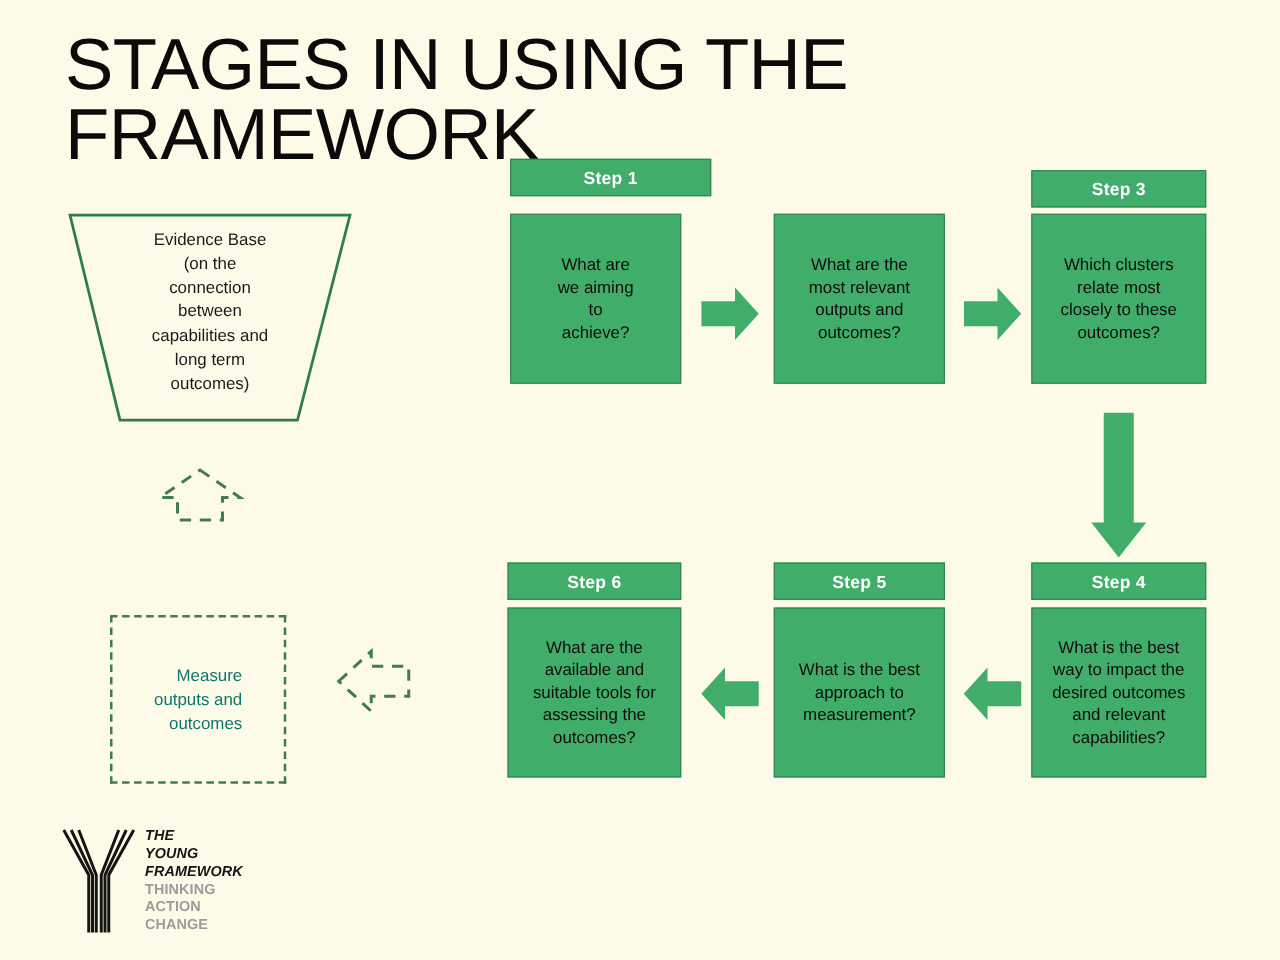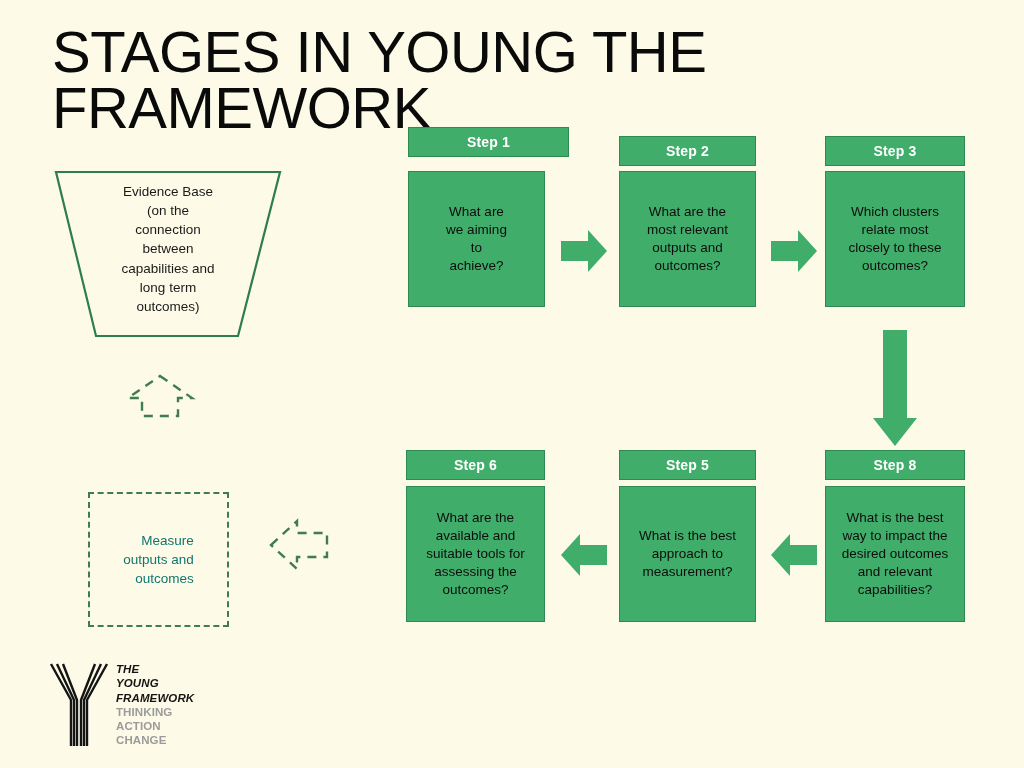--- a/index.html
+++ b/index.html
@@ -82,21 +82,21 @@
     letter-spacing:0.1px;
   }
   .logo-dark{color:#141414;font-style:italic;}
   .logo-grey{color:#9b9b9b;}
 </style>
 </head>
 <body>
 
 <div id="slide">
 
-  <div class="title">STAGES IN YOUNG THE
+  <div class="title">STAGES IN USING THE
 FRAMEWORK</div>
 
   <div class="trapezoid-wrap">
     <svg width="244" height="172" viewBox="0 0 244 172">
       <polygon points="10,4 234,4 192,168 50,168" fill="none" stroke="#2f7d4c" stroke-width="2.2"></polygon>
     </svg>
     <div class="trapezoid-text">Evidence Base
 (on the
 connection
 between
@@ -132,23 +132,20 @@
 to
 achieve?</span>
   </div>
 
   <div class="arrow" style="left:561px;top:228px;width:48px;height:46px;">
     <svg width="48" height="46" viewBox="0 0 48 46">
       <polygon points="0,13 27,13 27,2 46,23 27,44 27,33 0,33" fill="#41ad6a"></polygon>
     </svg>
   </div>
 
-  <div class="step-head" style="left:619px;top:136px;width:137px;">
-    <span>Step 2</span>
-  </div>
   <div class="step-body" style="left:619px;top:171px;width:137px;height:136px;">
     <span>What are the
 most relevant
 outputs and
 outcomes?</span>
   </div>
 
   <div class="arrow" style="left:771px;top:228px;width:48px;height:46px;">
     <svg width="48" height="46" viewBox="0 0 48 46">
       <polygon points="0,13 27,13 27,2 46,23 27,44 27,33 0,33" fill="#41ad6a"></polygon>
@@ -165,21 +162,21 @@
 outcomes?</span>
   </div>
 
   <div class="arrow" style="left:871px;top:330px;width:48px;height:118px;">
     <svg width="48" height="118" viewBox="0 0 48 118">
       <polygon points="12,0 36,0 36,88 46,88 24,116 2,88 12,88" fill="#41ad6a"></polygon>
     </svg>
   </div>
 
   <div class="step-head" style="left:825px;top:450px;width:140px;">
-    <span>Step 8</span>
+    <span>Step 4</span>
   </div>
   <div class="step-body" style="left:825px;top:486px;width:140px;height:136px;">
     <span>What is the best
 way to impact the
 desired outcomes
 and relevant
 capabilities?</span>
   </div>
 
   <div class="arrow" style="left:769px;top:532px;width:50px;height:46px;">

